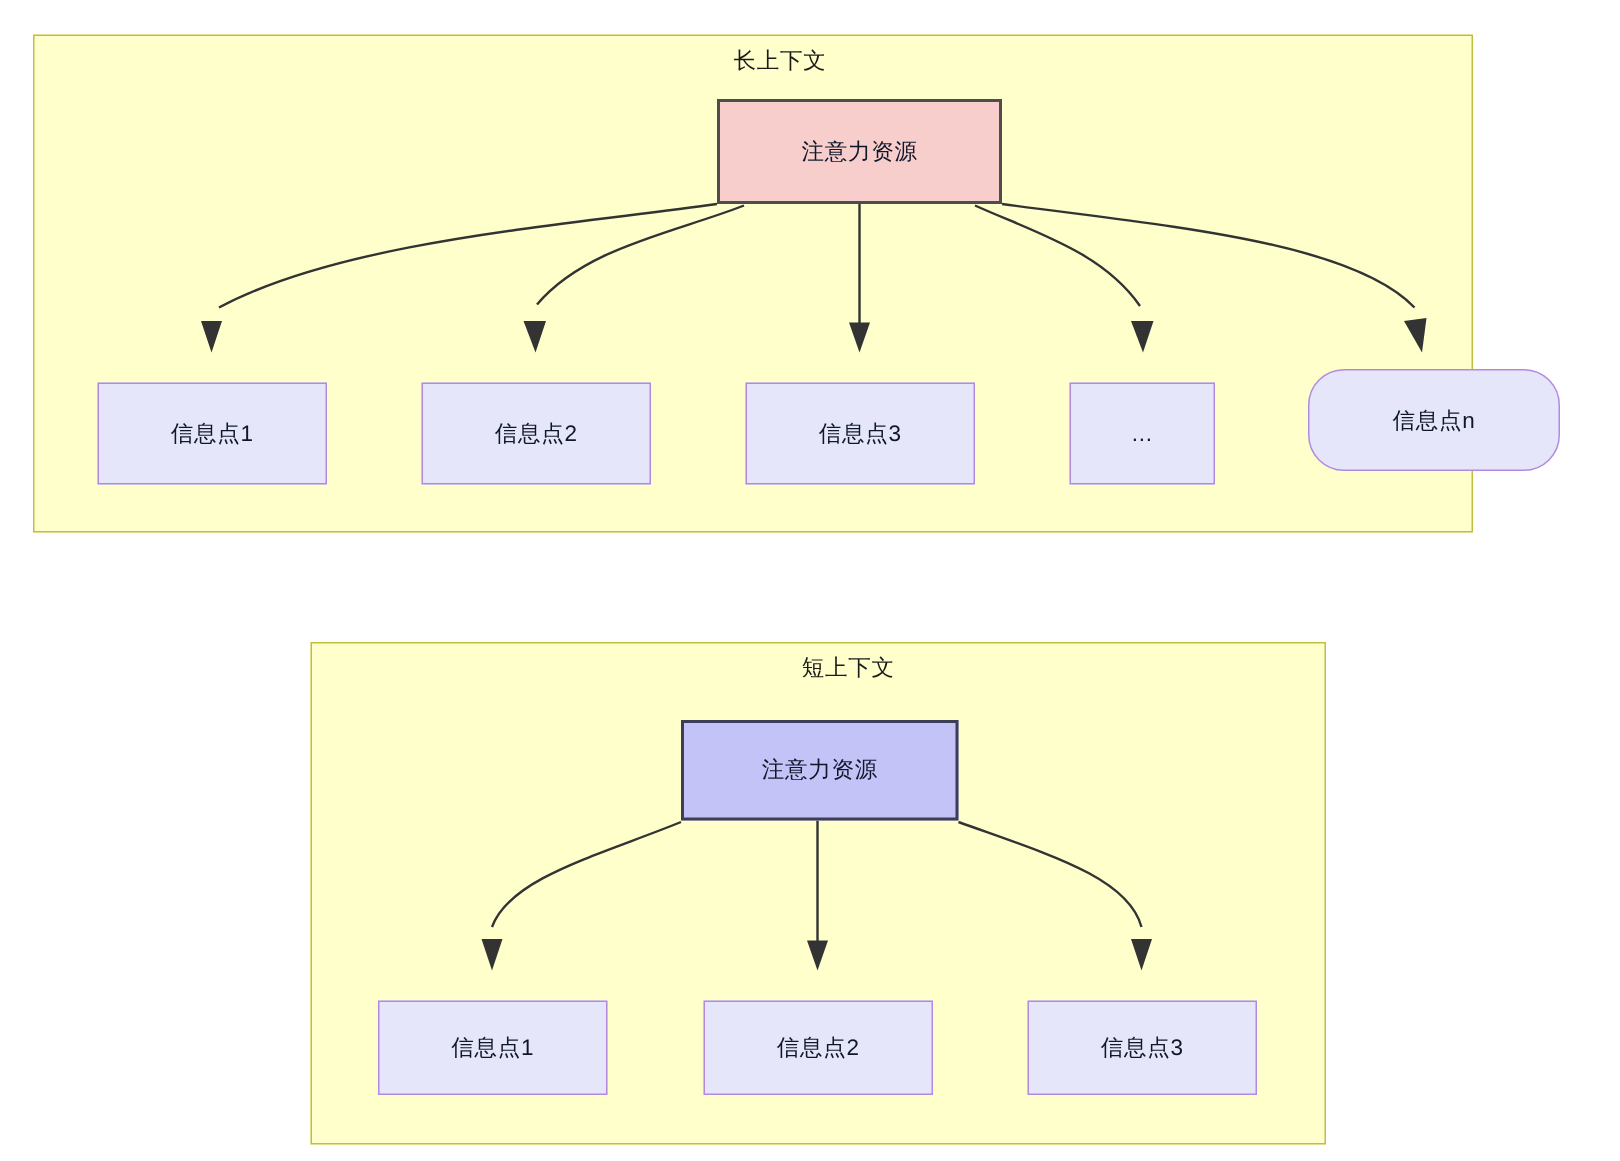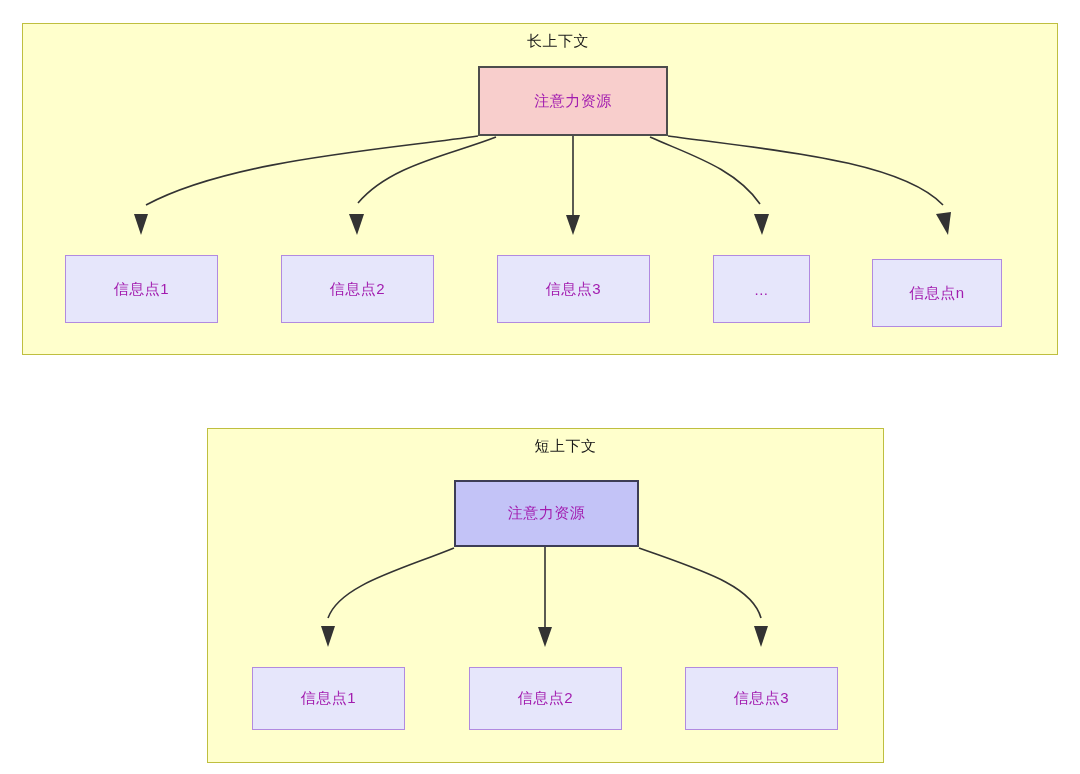--- a/index.html
+++ b/index.html
@@ -23,21 +23,21 @@
   }
   .group-box {
     position: absolute;
     background: #FFFFCC;
     border: 1.6px solid #BFBF3F;
     box-sizing: border-box;
   }
   #group-long {
     left: 22px;
     top: 23px;
-    width: 1036px;
+    width: 960px;
     height: 332px;
   }
   #group-short {
     left: 207px;
     top: 428px;
     width: 677px;
     height: 335px;
   }
   .group-title {
     position: absolute;
@@ -53,21 +53,21 @@
   #group-long .group-title { transform: translateX(18px); }
   #group-short .group-title { transform: translateX(0px); margin-left: 20px; }
 
   .node {
     position: absolute;
     box-sizing: border-box;
     display: flex;
     align-items: center;
     justify-content: center;
     font-size: 15px;
-    color: #a21caf;
+    color: #0f172a;
     letter-spacing: 0.5px;
   }
   .node-attention-long {
     background: #F8CECC;
     border: 2.2px solid #4D4D4D;
   }
   .node-attention-short {
     background: #C3C3F7;
     border: 2.2px solid #3D3D56;
   }
@@ -154,21 +154,21 @@
   <div class="node node-attention-long" style="left:478px; top:66px; width:190px; height:70px;">注意力资源</div>
 
   <div class="node node-info" style="left:65px; top:236px; width:153px; height:68px;">信息点1</div>
 
   <div class="node node-info" style="left:281px; top:236px; width:153px; height:68px;">信息点2</div>
 
   <div class="node node-info" style="left:497px; top:236px; width:153px; height:68px;">信息点3</div>
 
   <div class="node node-info" style="left:713px; top:236px; width:97px; height:68px;">...</div>
 
-  <div class="node node-info" style="left:872px; top:240px; width:130px; height:68px;">信息点n</div>
+  <div class="node node-info" style="left:872px; top:227px; width:168px; height:68px;border-radius:24px;">信息点n</div>
 
   <div class="node node-attention-short" style="left:454px; top:480px; width:185px; height:67px;">注意力资源</div>
 
   <div class="node node-info" style="left:252px; top:648px; width:153px; height:63px;">信息点1</div>
 
   <div class="node node-info" style="left:469px; top:648px; width:153px; height:63px;">信息点2</div>
 
   <div class="node node-info" style="left:685px; top:648px; width:153px; height:63px;">信息点3</div>
 
 </div>

